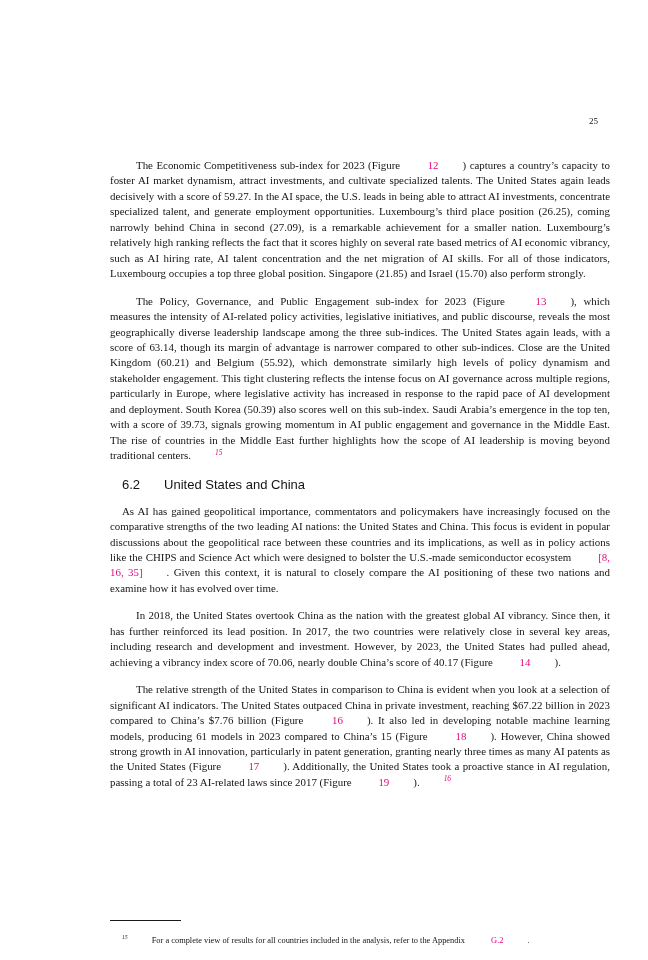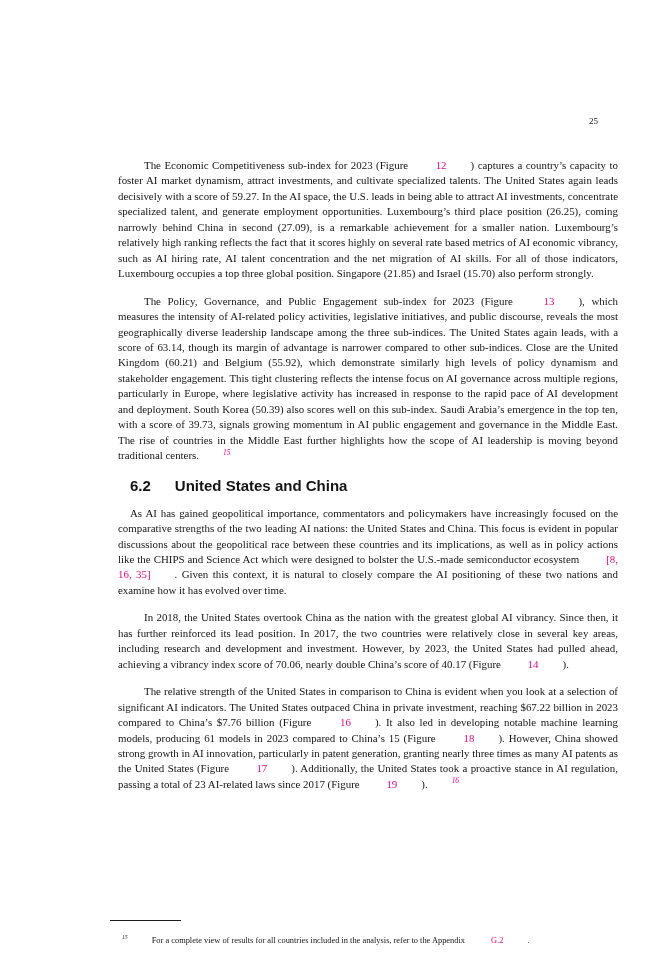--- a/index.html
+++ b/index.html
@@ -21,34 +21,34 @@
   .page-number {
     position: absolute;
     top: 80px;
     right: 62px;
     font-size: 9px;
     color: var(--text-color);
   }
   .content {
     position: absolute;
     top: 110px;
-    left: 70px;
+    left: 62px;
     width: 524px;
   }
   p.para {
     font-size: 10.9px;
     line-height: 15.45px;
     text-align: justify;
     color: var(--text-color);
   }
   p.para.indent { text-indent: 14px; }
   .section-heading {
     font-family: "Liberation Sans", sans-serif;
-    font-size: 15px;
-    font-weight: bold;
+    font-size: 13px;
+    font-weight: normal;
     margin-top: 13px;
     margin-bottom: 9px;
     color: var(--text-color);
   }
   .section-heading .sec-num { margin-right: 12px; }
   .link { color: var(--link-color); cursor: pointer; text-decoration: none; }
   sup { font-size: 68%; line-height: 0; vertical-align: super; font-style: italic; }
   .footnotes {
     position: absolute;
     left: 62px;

